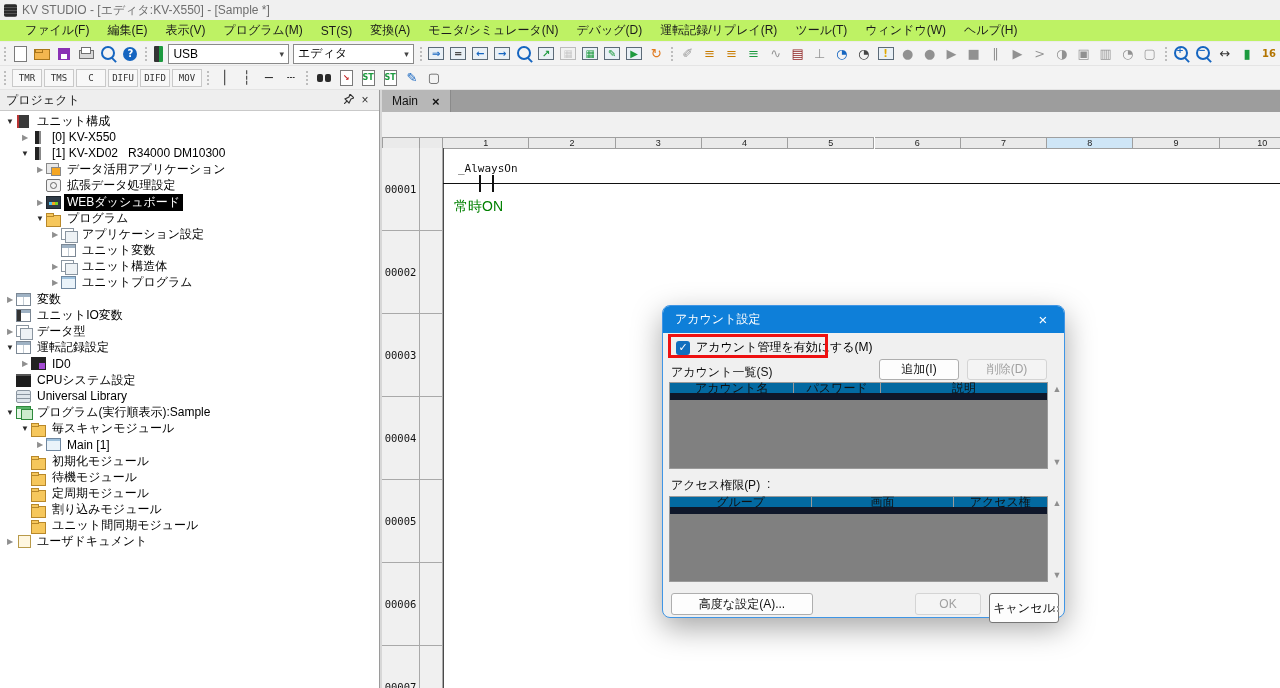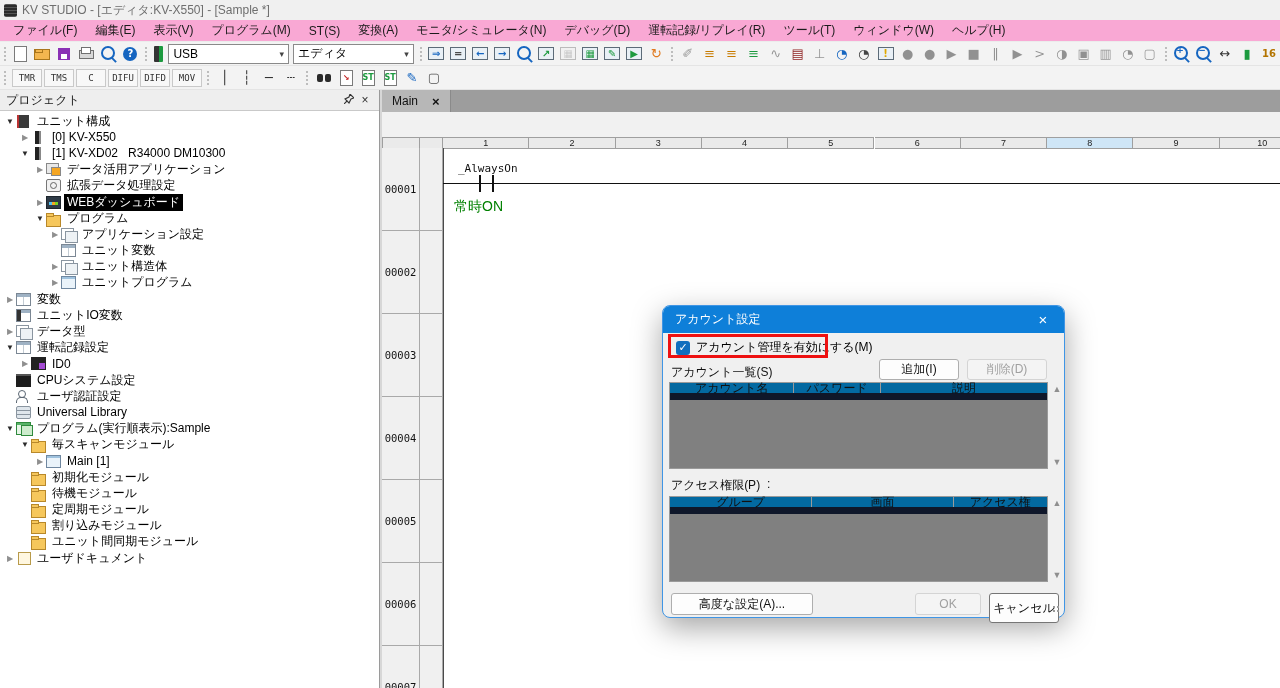--- a/index.html
+++ b/index.html
@@ -6,21 +6,21 @@
   html,body { width:1280px; height:688px; overflow:hidden;
     font-family:"Liberation Sans","DejaVu Sans",sans-serif; font-size:12px; background:#fff; }
 
   
   #titlebar { height:20px; background:#f0f0f0; display:flex; align-items:center; padding-left:4px; }
   #app-icon { width:13px; height:13px; background:#2b2b2b; border-radius:2px; margin-right:5px;
     background-image:linear-gradient(#555 1px,transparent 1px); background-size:100% 3px; }
   #titlebar .ttl { color:#6e6e6e; font-size:12px; }
 
   
-  #menubar { height:22px; background:#f9a8d4; display:flex; align-items:center; padding-left:4px;
+  #menubar { height:22px; background:#bef264; display:flex; align-items:center; padding-left:16px;
     border-bottom:1px solid #ececec; }
   .menu-item { padding:2px 9px; color:#1b1b1b; cursor:default; }
 
   
   .toolbar { height:24px; background:#f3f3f3; display:flex; align-items:center; border-bottom:1px solid #e4e4e4; }
   .grip { width:5px; height:16px; margin:0 3px;
     background-image:radial-gradient(circle,#bdbdbd 1px,transparent 1.2px); background-size:4px 4px; }
   .tbi { width:22px; height:20px; display:flex; align-items:center; justify-content:center;
     font-size:13px; line-height:1; position:relative; cursor:default; }
   .tbi.gray { opacity:.4; filter:grayscale(1); }
@@ -395,21 +395,20 @@
         <div class="tree-item" style="padding-left: 49px;"><span class="tree-arrow">▶</span><span class="ti ti-doc-stack"></span><span class="tree-label">アプリケーション設定</span></div>
         <div class="tree-item" style="padding-left: 49px;"><span class="tree-arrow"></span><span class="ti ti-table"></span><span class="tree-label">ユニット変数</span></div>
         <div class="tree-item" style="padding-left: 49px;"><span class="tree-arrow">▶</span><span class="ti ti-doc-stack"></span><span class="tree-label">ユニット構造体</span></div>
         <div class="tree-item" style="padding-left: 49px;"><span class="tree-arrow">▶</span><span class="ti ti-ladder-doc"></span><span class="tree-label">ユニットプログラム</span></div>
         <div class="tree-item" style="padding-left: 4px;"><span class="tree-arrow">▶</span><span class="ti ti-table"></span><span class="tree-label">変数</span></div>
         <div class="tree-item" style="padding-left: 4px;"><span class="tree-arrow"></span><span class="ti ti-io-table"></span><span class="tree-label">ユニットIO変数</span></div>
         <div class="tree-item" style="padding-left: 4px;"><span class="tree-arrow">▶</span><span class="ti ti-doc-stack"></span><span class="tree-label">データ型</span></div>
         <div class="tree-item" style="padding-left: 4px;"><span class="tree-arrow open">▼</span><span class="ti ti-table"></span><span class="tree-label">運転記録設定</span></div>
         <div class="tree-item" style="padding-left: 19px;"><span class="tree-arrow">▶</span><span class="ti ti-id"></span><span class="tree-label">ID0</span></div>
         <div class="tree-item" style="padding-left: 4px;"><span class="tree-arrow"></span><span class="ti ti-cpu"></span><span class="tree-label">CPUシステム設定</span></div>
-        <div class="tree-item" style="padding-left: 4px;"><span class="tree-arrow"></span><span class="ti ti-user"></span><span class="tree-label">ユーザ認証設定</span></div>
         <div class="tree-item" style="padding-left: 4px;"><span class="tree-arrow"></span><span class="ti ti-lib"></span><span class="tree-label">Universal Library</span></div>
         <div class="tree-item" style="padding-left: 4px;"><span class="tree-arrow open">▼</span><span class="ti ti-exec"></span><span class="tree-label">プログラム(実行順表示):Sample</span></div>
         <div class="tree-item" style="padding-left: 19px;"><span class="tree-arrow open">▼</span><span class="ti ti-folder"></span><span class="tree-label">毎スキャンモジュール</span></div>
         <div class="tree-item" style="padding-left: 34px;"><span class="tree-arrow">▶</span><span class="ti ti-ladder-doc"></span><span class="tree-label">Main [1]</span></div>
         <div class="tree-item" style="padding-left: 19px;"><span class="tree-arrow"></span><span class="ti ti-folder"></span><span class="tree-label">初期化モジュール</span></div>
         <div class="tree-item" style="padding-left: 19px;"><span class="tree-arrow"></span><span class="ti ti-folder"></span><span class="tree-label">待機モジュール</span></div>
         <div class="tree-item" style="padding-left: 19px;"><span class="tree-arrow"></span><span class="ti ti-folder"></span><span class="tree-label">定周期モジュール</span></div>
         <div class="tree-item" style="padding-left: 19px;"><span class="tree-arrow"></span><span class="ti ti-folder"></span><span class="tree-label">割り込みモジュール</span></div>
         <div class="tree-item" style="padding-left: 19px;"><span class="tree-arrow"></span><span class="ti ti-folder"></span><span class="tree-label">ユニット間同期モジュール</span></div>
         <div class="tree-item" style="padding-left: 4px;"><span class="tree-arrow">▶</span><span class="ti ti-user-doc"></span><span class="tree-label">ユーザドキュメント</span></div>

